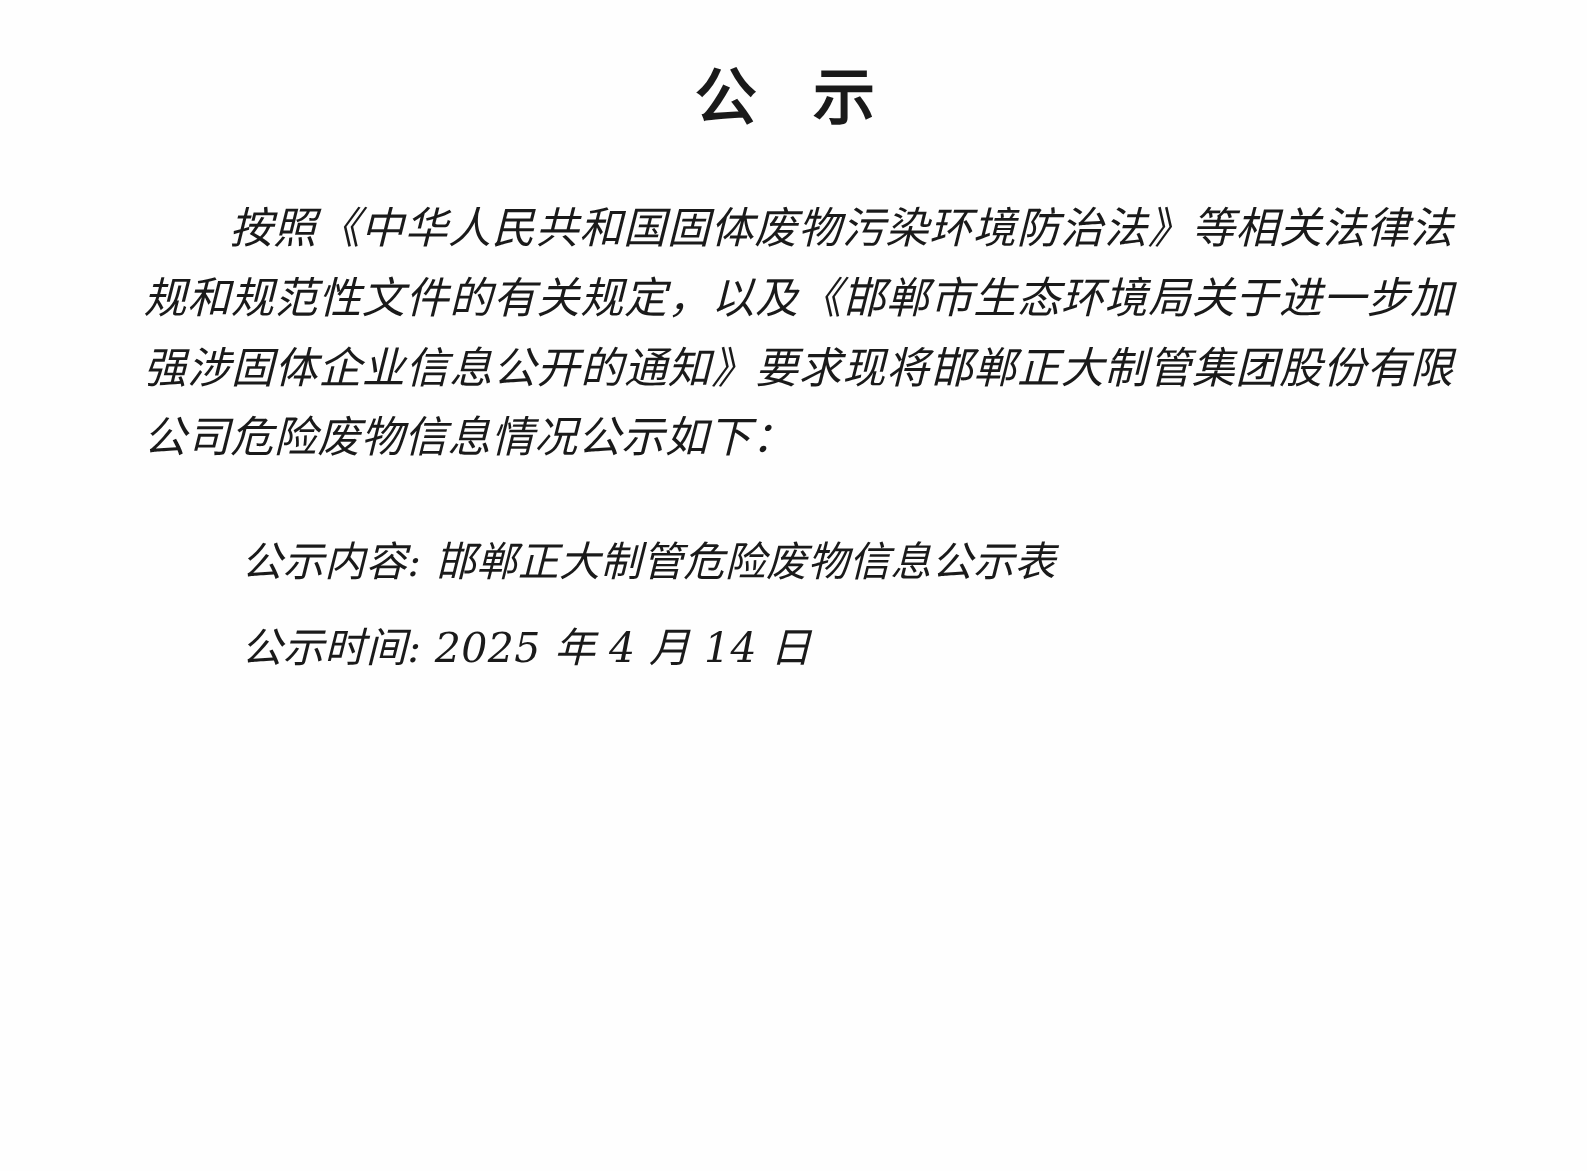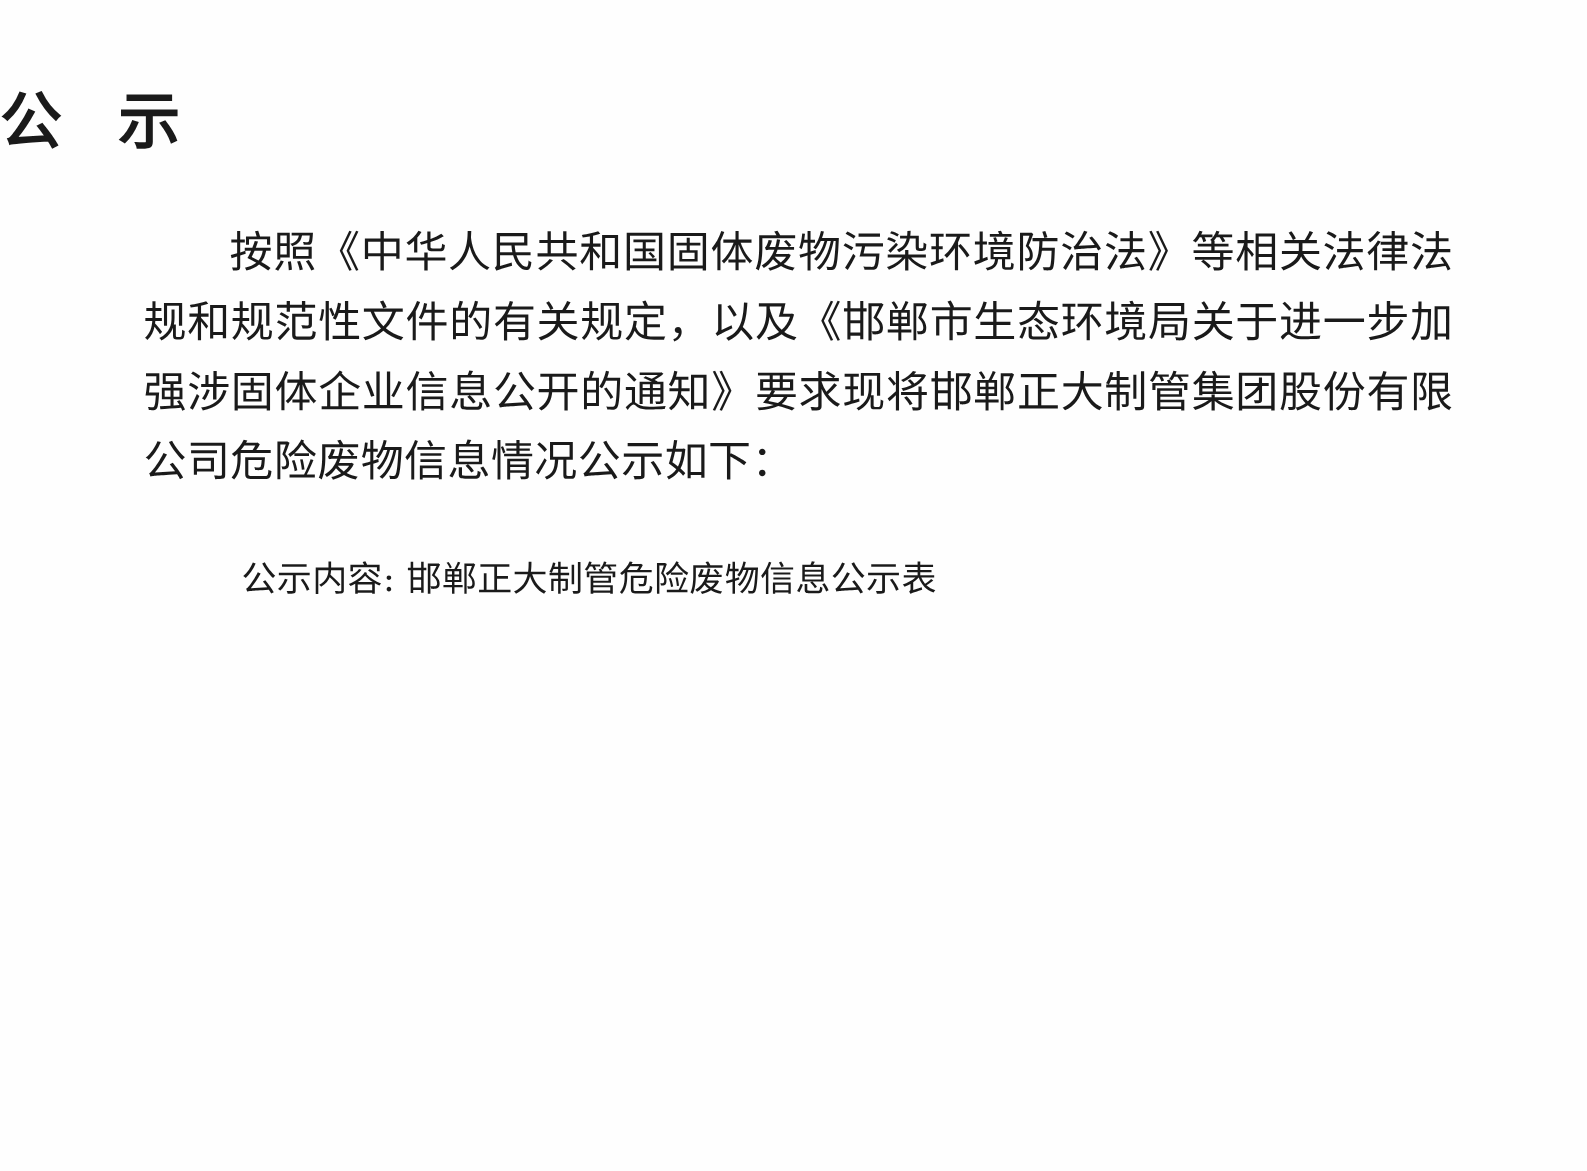--- a/index.html
+++ b/index.html
@@ -16,48 +16,49 @@
   }
   .page {
     position: relative;
     width: 1587px;
     height: 1171px;
     background: #fefefe;
     box-sizing: border-box;
     padding: 0;
   }
   .doc-title {
-    text-align: left;
+    text-align: center;
     font-size: 62px;
     font-weight: bold;
     letter-spacing: 0.28em;
-    padding-top: 88px;
+    padding-top: 64px;
     line-height: 1.1;
     font-family: "DejaVu Serif", "Liberation Serif", serif;
   }
   .body-block {
     margin: 0 auto;
     width: 1320px;
     padding-left: 10px;
     box-sizing: border-box;
+    font-style: italic;
   }
   .para {
     margin-top: 62px;
     font-size: 43px;
     line-height: 1.62;
     text-indent: 2em;
     text-align: justify;
     letter-spacing: 0.01em;
   }
   .fields {
     margin-top: 46px;
     padding-left: 98px;
   }
   .field-line {
-    font-size: 35px;
+    font-size: 41px;
     line-height: 2.1;
     letter-spacing: 0.01em;
     white-space: nowrap;
   }
 </style>
 </head>
 <body>
 
 <div class="page">
 
@@ -65,16 +66,20 @@
 
   <div class="body-block">
 
     <div class="para">按照《中华人民共和国固体废物污染环境防治法》等相关法律法规和规范性文件的有关规定，以及《邯郸市生态环境局关于进一步加强涉固体企业信息公开的通知》要求现将邯郸正大制管集团股份有限公司危险废物信息情况公示如下：</div>
 
     <div class="fields">
       <div class="field-line">
         <span>公示内容:</span>
         <span>邯郸正大制管危险废物信息公示表</span>
       </div>
+      <div class="field-line">
+        <span>公示时间:</span>
+        <span>2025 年 4 月 14 日</span>
+      </div>
     </div>
 
   </div>
 </div>
 
 </body></html>

